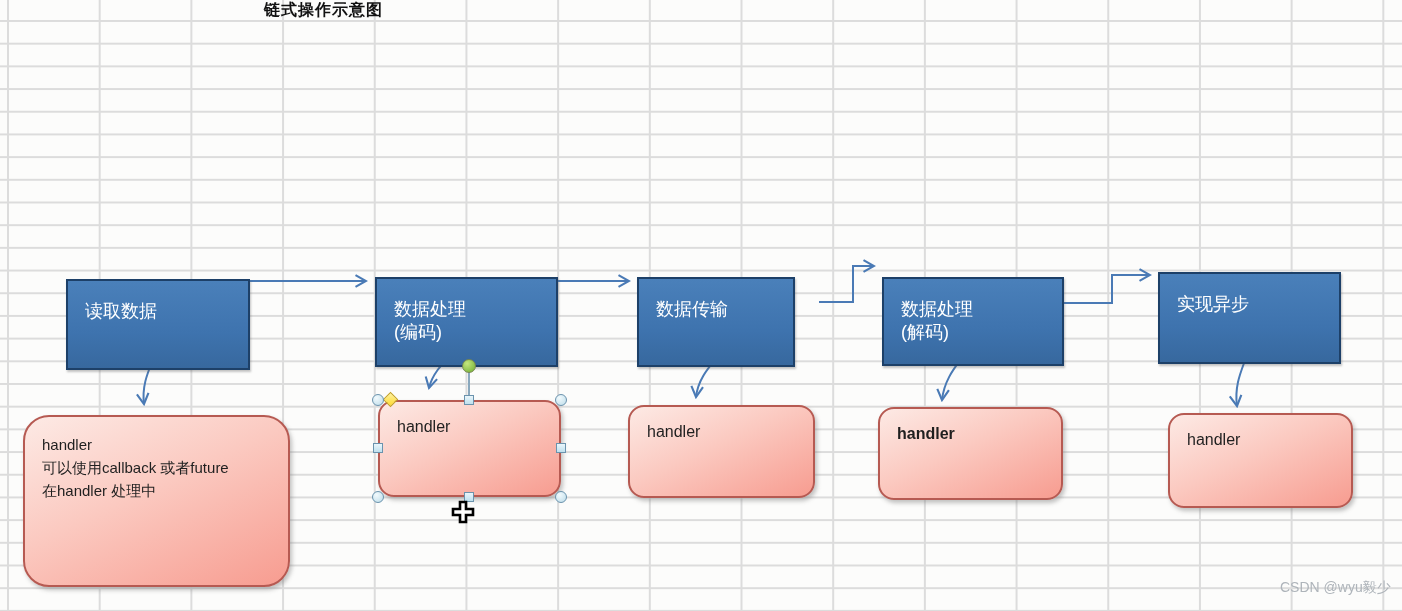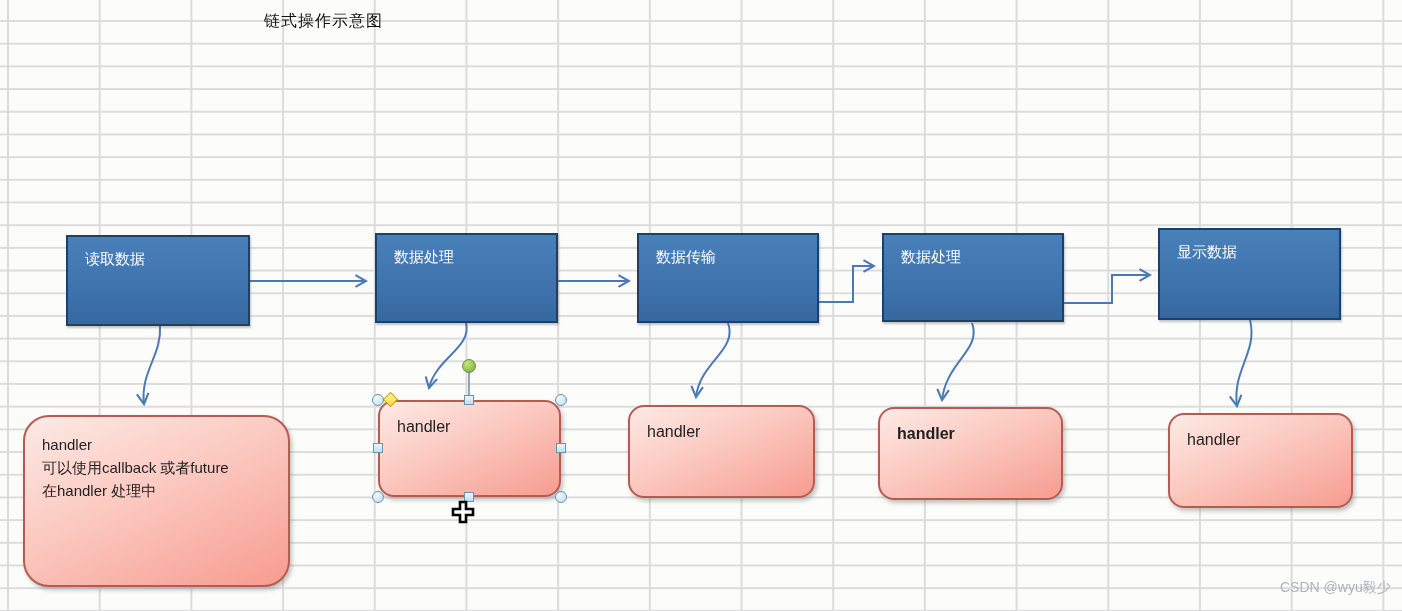--- a/index.html
+++ b/index.html
@@ -12,23 +12,23 @@
     font-family: "Liberation Sans", sans-serif;
     background-color: #fcfcfb;
     background-image:
       linear-gradient(to right, #dcdcdc 2px, transparent 2px),
       linear-gradient(to bottom, #dcdcdc 2px, transparent 2px);
     background-size: 91.7px 22.7px;
     background-position: 7px 20px;
   }
   .title {
     position: absolute;
-    left: 264px; top: 11px;
+    left: 264px; top: 0;
     font-size: 16px;
-    font-weight: normal;
+    font-weight: bold;
     color: #111;
     letter-spacing: 1px;
   }
   .watermark {
     position: absolute;
     left: 1280px; top: 579px;
     font-size: 14px;
     color: #aeb4ba;
   }
   svg.connectors {
@@ -37,23 +37,24 @@
     width: 1402px; height: 611px;
     pointer-events: none;
   }
   svg.connectors path { pointer-events: stroke; }
   .flow-box {
     position: absolute;
     background: linear-gradient(180deg, #4a80ba 0%, var(--flow-box-fill, #3e73ae) 60%, #37689e 100%);
     border: 2px solid var(--flow-box-border, #1d4068);
     box-shadow: 1px 2px 2px rgba(90,90,90,0.35);
     color: #ffffff;
-    font-size: 15px;
+    font-size: 18px;
     line-height: 23px;
-    padding: 10px 10px 0 17px;
+    padding: 19px 10px 0 17px;
+    margin-top: 44px;
   }
   .handler-box {
     position: absolute;
     background: linear-gradient(155deg, var(--handler-fill-light, #fdeae5) 0%, #fbc9c0 45%, var(--handler-fill-dark, #f79c90) 100%);
     border: 2px solid var(--handler-border, #b65a52);
     border-radius: 16px;
     box-shadow: 2px 3px 4px rgba(120,120,120,0.45);
     color: #1f1f1f;
     font-size: 15px;
     line-height: 23px;
@@ -116,30 +117,32 @@
       <path d="M1250,320 C1258,352 1232,370 1237,406" marker-end="url(#arrow)"></path>
     </g>
   </svg>
 
   <div class="flow-box" style="left:66px; top:235px; width:184px; height:91px;">
     <div>读取数据</div>
     <div></div>
   </div>
   <div class="flow-box" style="left:375px; top:233px; width:183px; height:90px;">
     <div>数据处理</div>
+    <div>(编码)</div>
   </div>
-  <div class="flow-box" style="left:637px; top:233px; width:182px; height:90px;">
+  <div class="flow-box" style="left:637px; top:233px; width:158px; height:90px;">
     <div>数据传输</div>
     <div></div>
   </div>
   <div class="flow-box" style="left:882px; top:233px; width:182px; height:89px;">
     <div>数据处理</div>
+    <div>(解码)</div>
   </div>
   <div class="flow-box" style="left:1158px; top:228px; width:183px; height:92px;">
-    <div>显示数据</div>
+    <div>实现异步</div>
     <div></div>
   </div>
 
   <div class="handler-box big" style="left:23px; top:415px; width:267px; height:172px;">
     <div class="hline">handler</div>
     <div class="hline">可以使用callback 或者future</div>
     <div class="hline">在handler 处理中</div>
   </div>
 
   <div class="handler-box" style="left:378px; top:400px; width:183px; height:97px; font-size:16px;">

